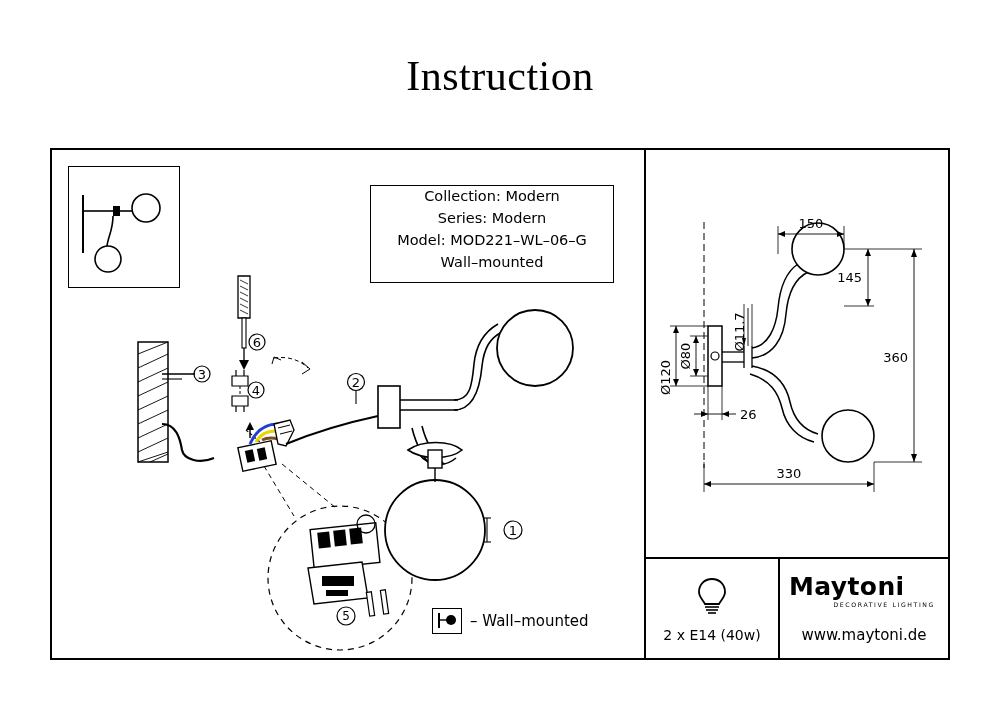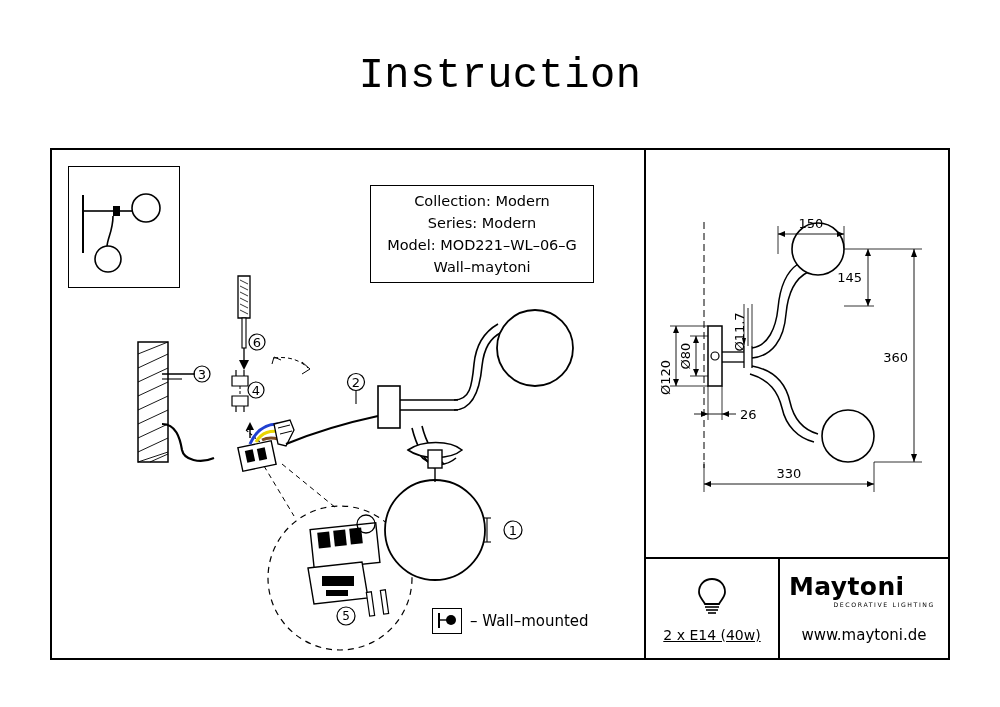--- a/index.html
+++ b/index.html
@@ -22,21 +22,21 @@
   
   .doc-title {
     position: absolute;
     top: 52px;
     left: 0;
     width: 1000px;
     text-align: center;
     font-size: 42px;
     font-weight: 400;
     letter-spacing: 0.5px;
-    font-family: Liberation Mono, monospace;
+    font-family: Liberation Serif, serif;
   }
   
   .frame-left {
     position: absolute;
     left: 50px;
     top: 148px;
     width: 596px;
     height: 512px;
     border: 2px solid #000;
     box-sizing: border-box;
@@ -75,27 +75,26 @@
     width: 112px;
     height: 122px;
     border: 1.5px solid #000;
     box-sizing: border-box;
   }
   
   .info-box {
     position: absolute;
     left: 370px;
     top: 185px;
-    width: 224px;
+    width: 244px;
     height: 98px;
     border: 1.5px solid #000;
     box-sizing: border-box;
     display: flex;
     flex-direction: column;
-    justify-content: center;
     align-items: center;
     gap: 1px;
   }
   .info-line {
     font-size: 14.5px;
     line-height: 21px;
     white-space: nowrap;
   }
   
   .legend {
@@ -120,21 +119,20 @@
     position: absolute;
     left: 646px;
     top: 557px;
     width: 132px;
     height: 103px;
     display: flex;
     flex-direction: column;
     align-items: center;
     justify-content: center;
     gap: 10px;
-    text-decoration: underline;
   }
   .bulb-label {
     font-size: 14px;
   }
   .brand-block {
     position: absolute;
     left: 778px;
     top: 557px;
     width: 172px;
     height: 103px;
@@ -191,21 +189,21 @@
       <circle cx="77" cy="41" r="14" fill="#fff" stroke="#000" stroke-width="1.6"></circle>
       <path d="M44 49 C44 64, 38 72, 38 80" fill="none" stroke="#000" stroke-width="1.6"></path>
       <circle cx="39" cy="92" r="13" fill="#fff" stroke="#000" stroke-width="1.6"></circle>
     </svg>
   </div>
 
   <div class="info-box">
     <div class="info-line">Collection: Modern</div>
     <div class="info-line">Series: Modern</div>
     <div class="info-line">Model: MOD221–WL–06–G</div>
-    <div class="info-line">Wall–maytoni</div>
+    <div class="info-line">Wall–mounted</div>
   </div>
 
   <svg style="position:absolute; left:50px; top:148px;" width="596" height="512" viewBox="0 0 596 512">
 
     <g>
       <rect x="88" y="194" width="30" height="120" fill="none" stroke="#000" stroke-width="1.5"></rect>
       <line x1="88" y1="206" x2="118" y2="194" stroke="#000" stroke-width="0.9"></line>
       <line x1="88" y1="220" x2="118" y2="206" stroke="#000" stroke-width="0.9"></line>
       <line x1="88" y1="234" x2="118" y2="220" stroke="#000" stroke-width="0.9"></line>
       <line x1="88" y1="248" x2="118" y2="234" stroke="#000" stroke-width="0.9"></line>

